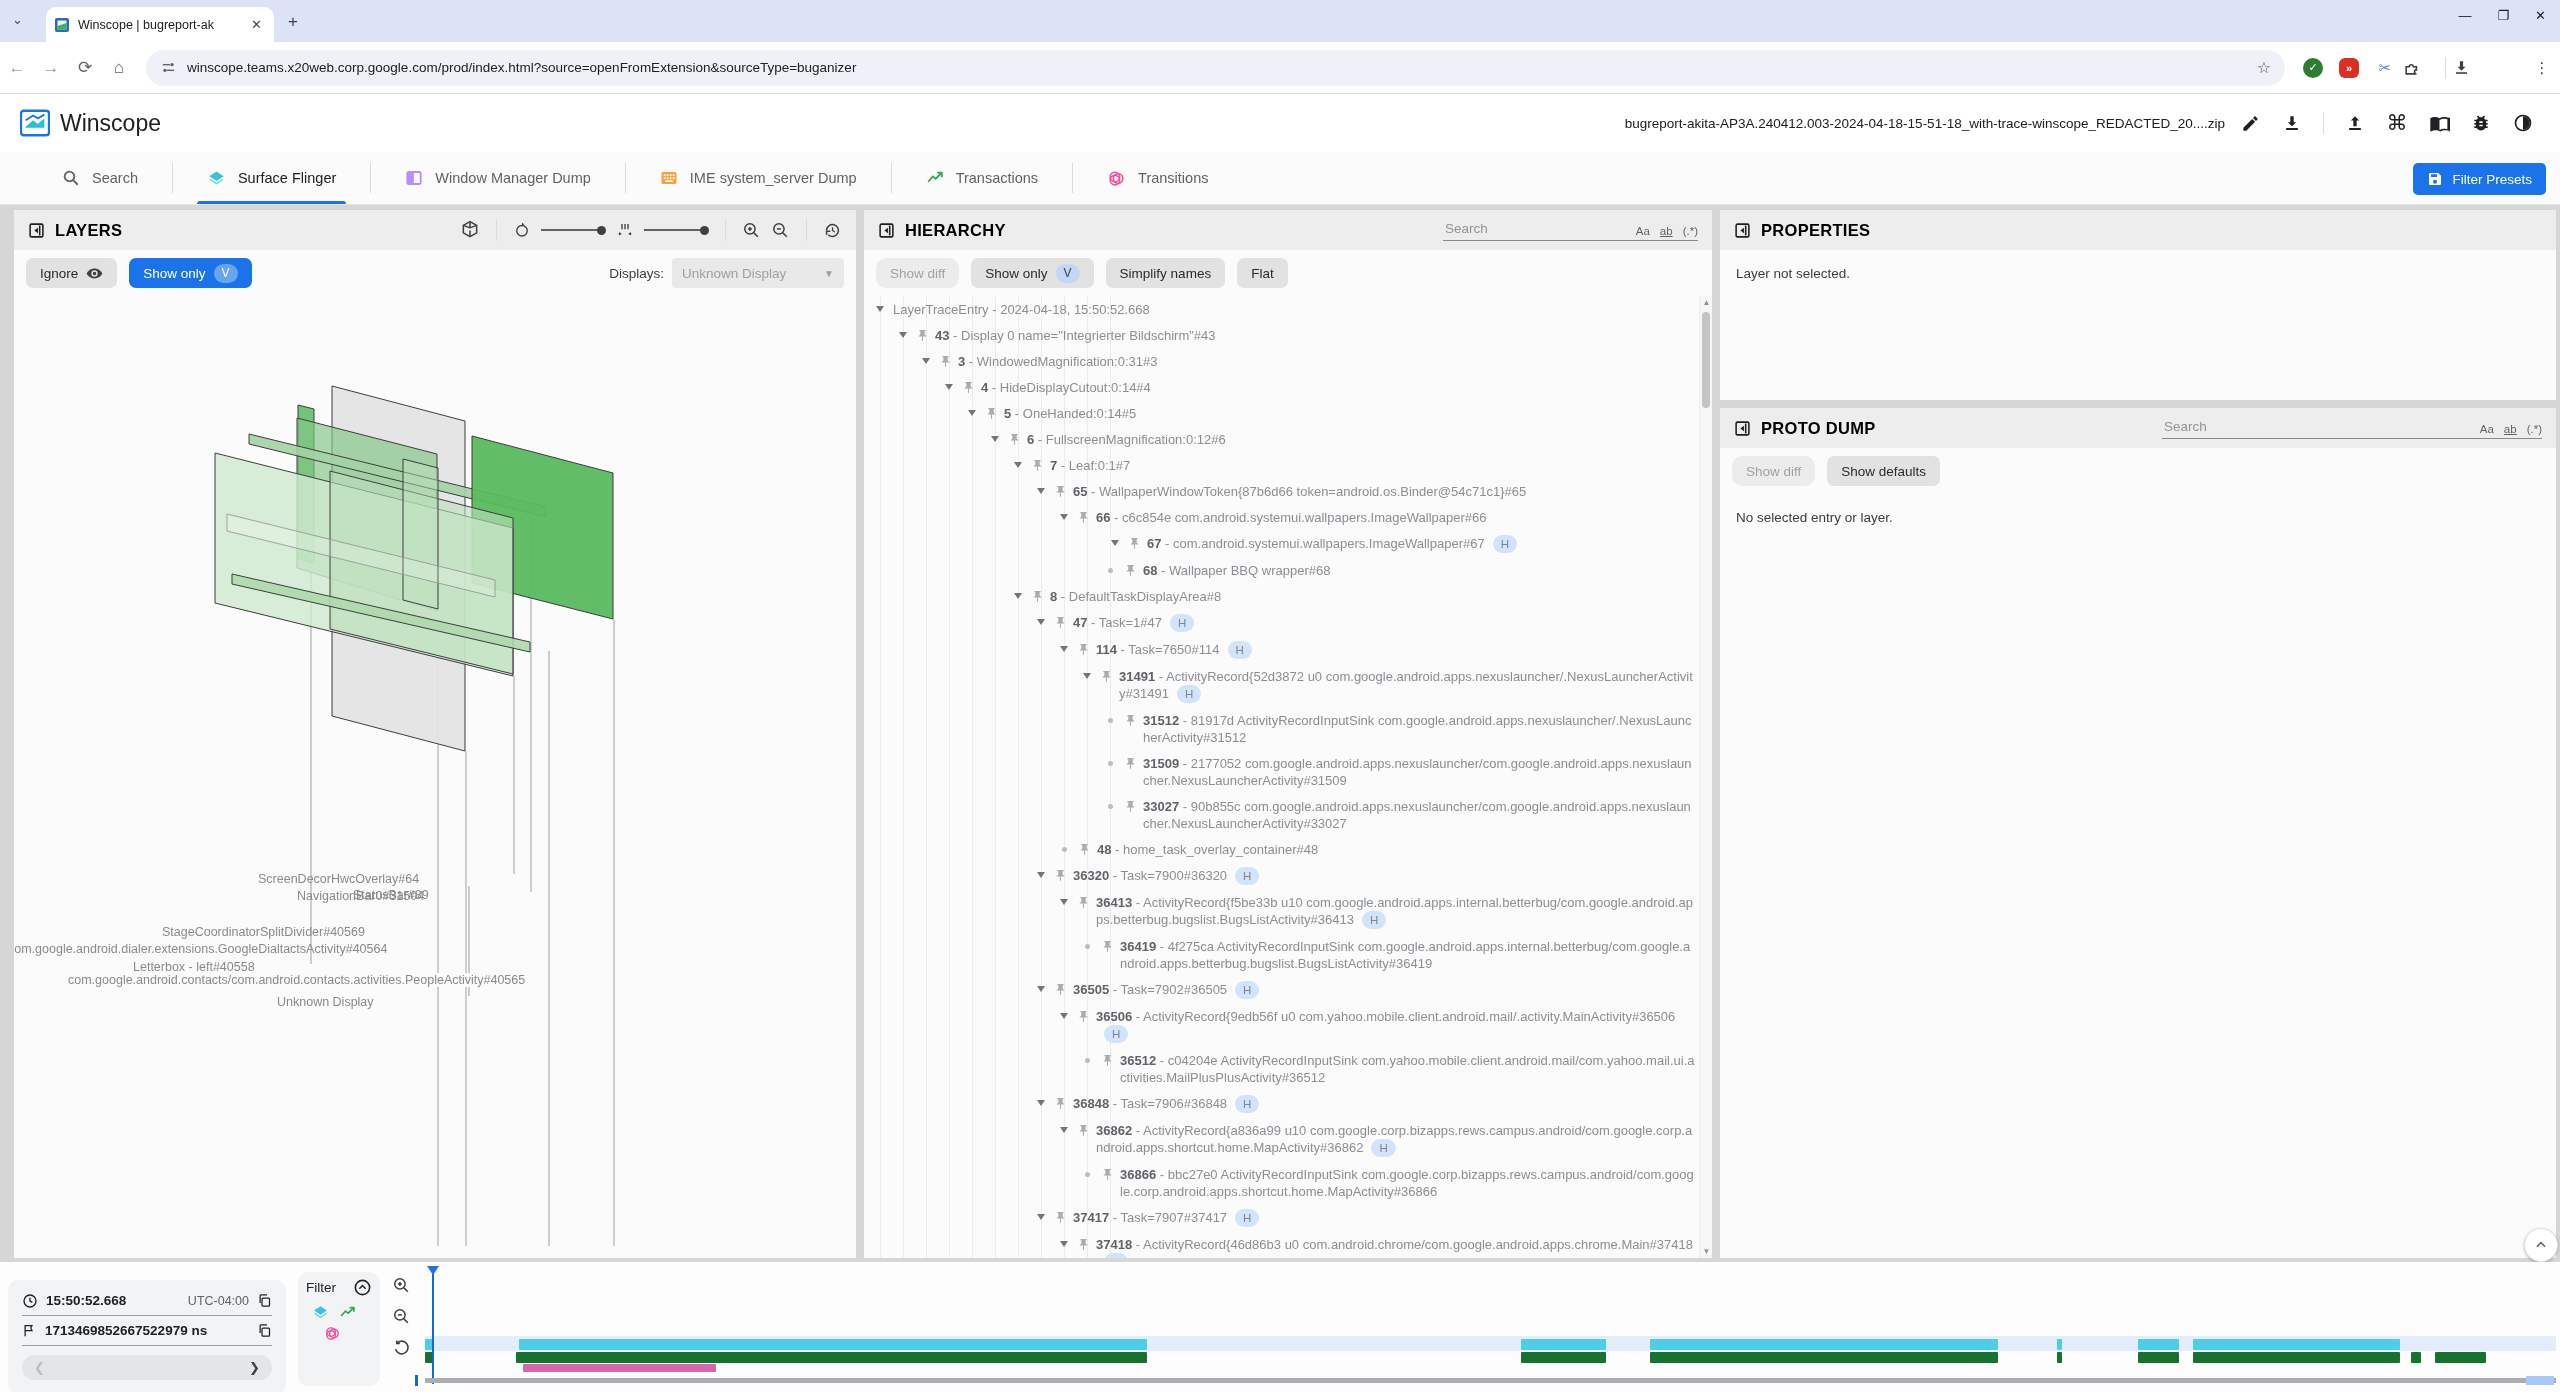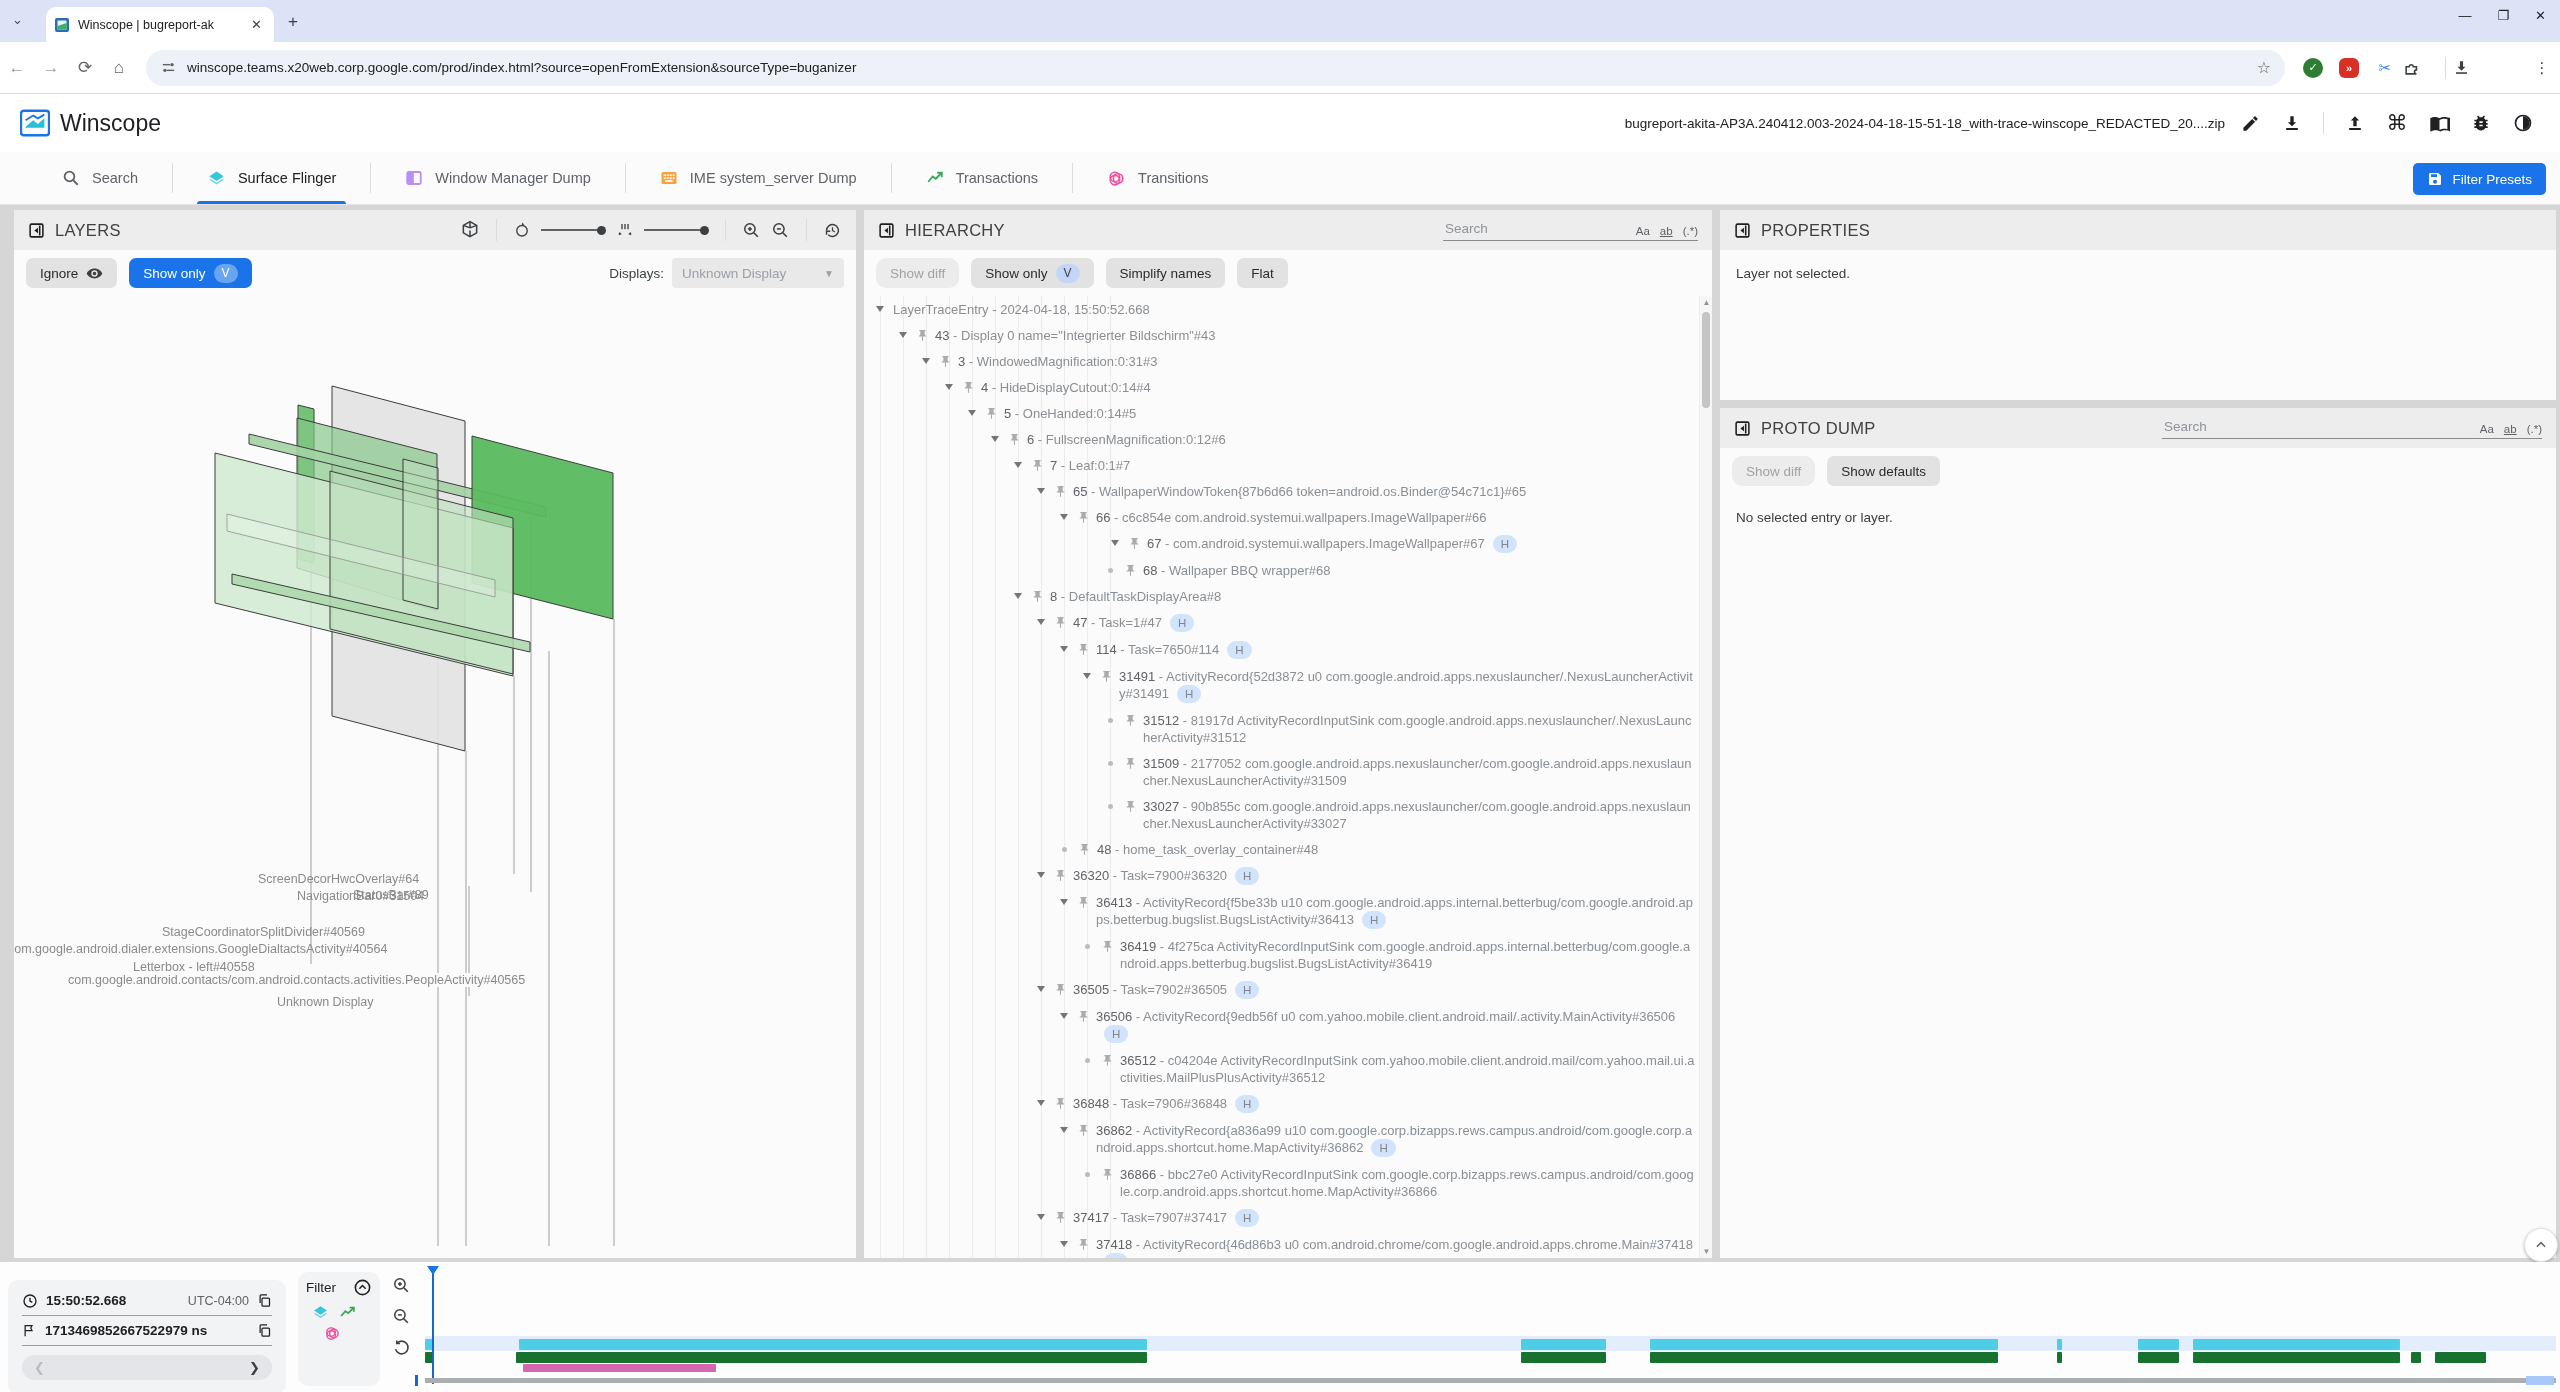--- a/index.html
+++ b/index.html
@@ -45,21 +45,21 @@
   .ntab.active{color:#202124;}
   .ntab.active::after{content:"";position:absolute;left:24px;right:24px;bottom:0;height:3px;
     background:#1a73e8;border-radius:3px 3px 0 0;}
   .ndiv{width:1px;height:30px;background:#dadce0;}
   #filterpresets{position:absolute;right:14px;top:163px;height:32px;background:#1a73e8;color:#fff;
     border-radius:5px;display:flex;align-items:center;gap:9px;padding:0 14px;font-size:13.5px;}
 
   
   .panel{position:absolute;background:#fbfbfb;overflow:hidden;}
   .phead{height:40px;background:#ededed;display:flex;align-items:center;padding:0 14px;gap:10px;}
-  .ptitle{font-size:16.5px;font-weight:400;color:#404040;letter-spacing:.3px;}
+  .ptitle{font-size:16.5px;font-weight:700;color:#000000;letter-spacing:.3px;}
   #layers-panel{left:14px;top:210px;width:842px;height:1048px;}
   #hier-panel{left:864px;top:210px;width:848px;height:1048px;}
   #props-panel{left:1720px;top:210px;width:836px;height:190px;}
   #proto-panel{left:1720px;top:408px;width:836px;height:850px;}
   .controls{height:46px;display:flex;align-items:center;padding:0 12px;gap:12px;background:#fbfbfb;}
   .chip{display:inline-flex;align-items:center;height:30px;padding:0 14px;border-radius:7px;
     background:#e2e2e2;font-size:13.5px;color:#2b2b2b;gap:8px;white-space:nowrap;}
   .chip.disabled{color:#a2a2a2;background:#ececec;border-radius:10px;}
   .chip.blue{background:#1a73e8;color:#fff;}
   .vpill{background:#c3d6f8;border-radius:10px;padding:0 8px;height:19px;line-height:19px;
@@ -91,21 +91,21 @@
   
   #tree{position:relative;height:962px;overflow:hidden;font-size:13px;color:#8a8f94;}
   .guide{position:absolute;top:0;bottom:0;width:1px;background:#ececec;}
   .trow{position:relative;display:flex;align-items:flex-start;padding-top:4.5px;padding-bottom:4.5px;
     line-height:17px;}
   .tw-arrow{width:0;height:0;border-left:4.5px solid transparent;border-right:4.5px solid transparent;
     border-top:6px solid #757575;margin:5px 9px 0 2px;flex:none;}
   .tw-dot{width:5px;height:5px;border-radius:50%;background:#bdbdbd;margin:6px 11px 0 4px;flex:none;}
   .tpin{flex:none;margin:2px 6px 0 0;opacity:.75;}
   .tlabel{padding-right:16px;word-break:break-all;}
-  .tlabel b{color:#606368;font-weight:normal;}
+  .tlabel b{color:#606368;font-weight:bold;}
   .hbadge{display:inline-block;background:#d2e3fc;color:#80868b;border-radius:10px;
     padding:0 8px;height:18px;line-height:18px;font-size:11.5px;margin-left:8px;}
   #hsb{position:absolute;right:0;top:86px;bottom:0;width:13px;background:#f6f6f6;border-left:1px solid #ededed;}
   #hsb .thumb{position:absolute;left:2px;right:2px;top:16px;height:96px;background:#c4c4c4;border-radius:4px;}
   #hsb .ar{position:absolute;left:0;width:13px;text-align:center;font-size:8px;color:#8f8f8f;}
 
   
   #timeline{position:absolute;left:0;top:1262px;width:2560px;height:130px;background:#fdfdfe;}
   #tcard{position:absolute;left:8px;top:18px;width:278px;height:114px;background:#f1f3f4;border-radius:10px;padding:6px 10px;}
   .trowline{display:flex;align-items:center;gap:8px;height:30px;border-bottom:1px solid #9e9e9e;

